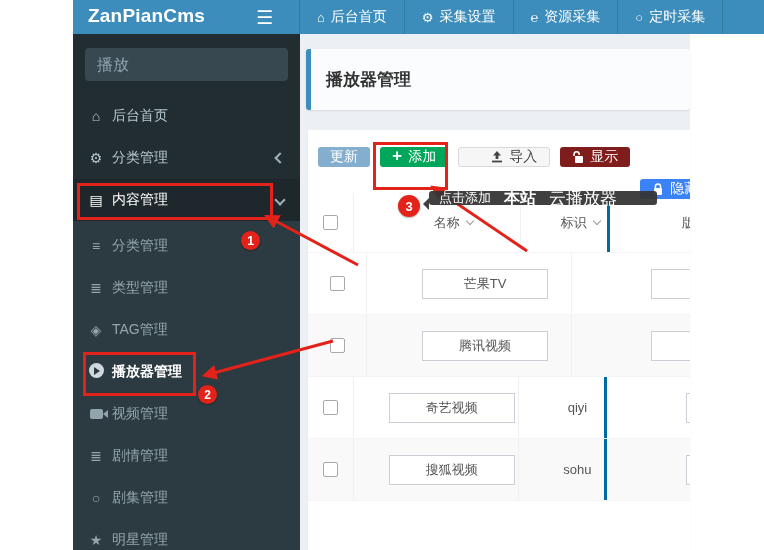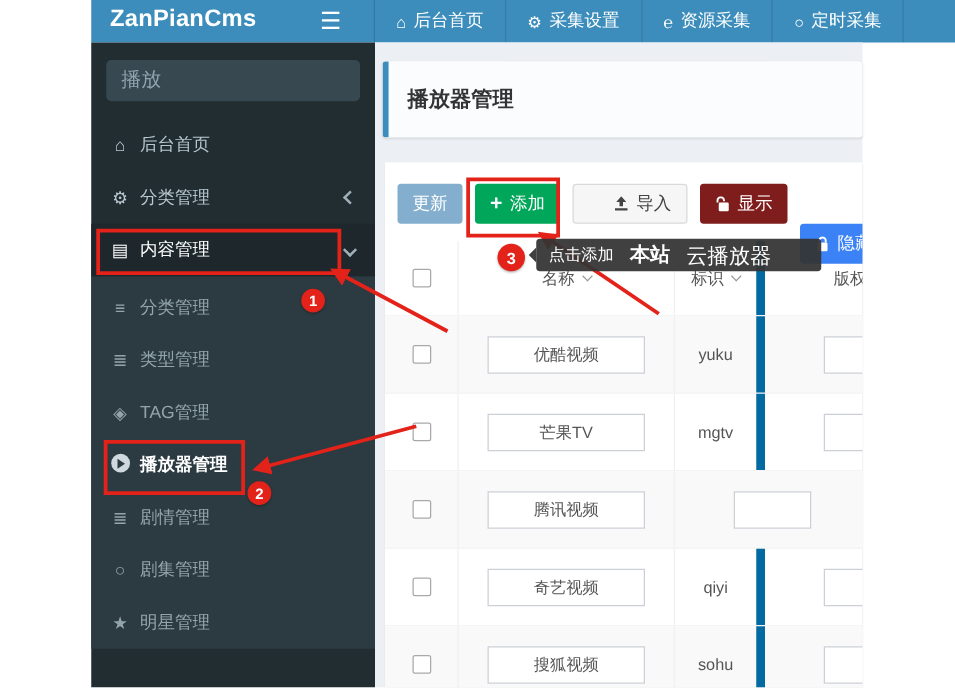--- a/index.html
+++ b/index.html
@@ -38,49 +38,49 @@
   .play-ico { width:15px; height:15px; border-radius:50%; background:#cfd8dc; display:inline-block; position:relative; }
   .play-ico:before { content:""; position:absolute; left:5px; top:4px; border-left:6px solid #2c3b41; border-top:4px solid transparent; border-bottom:4px solid transparent; }
   .cam-ico { width:13px; height:10px; background:#93a5ac; border-radius:2px; display:inline-block; position:relative; }
   .cam-ico:after { content:""; position:absolute; right:-5px; top:1px; border-right:5px solid #93a5ac; border-top:4px solid transparent; border-bottom:4px solid transparent; }
   
   .content-bg { position:absolute; left:300px; top:34px; width:390px; height:516px; background:#ecf0f5; }
   .page-header { position:absolute; left:306px; top:49px; width:384px; height:61px; background:#fafcfe; border-left:5px solid #3c8dbc; border-radius:3px; box-shadow:0 1px 2px rgba(0,0,0,.1); display:flex; align-items:center; }
   .page-header h1 { font-size:17px; font-weight:bold; color:#333; margin-left:15px; }
   .box { position:absolute; left:308px; top:130px; width:382px; height:420px; background:#fff; overflow:hidden; box-shadow:0 1px 1px rgba(0,0,0,.08); }
   .toolbar { position:absolute; left:10px; top:17px; display:flex; gap:10px; }
-  .btn { height:32px; border:0; border-radius:3px; font-size:14px; font-family:Liberation Sans, sans-serif; color:#fff; padding:0 12px; display:flex; align-items:center; gap:6px; cursor:pointer; white-space:nowrap; }
+  .btn { height:20px; border:0; border-radius:3px; font-size:14px; font-family:Liberation Mono, monospace; color:#fff; padding:0 12px; display:flex; align-items:center; gap:6px; cursor:pointer; white-space:nowrap; }
   .btn-update { background:#84aecd; }
   .btn-add { background:#00a65a; }
   .btn-import { background:#f6f6f6; color:#444; border:1px solid #d9d9d9;padding-left:32px; }
   .btn-show { background:#7f1d1d; }
   .btn-hide { background:#3b82f6;margin-top:32px; }
   .bico { display:flex; }
   .plus { font-size:17px; font-weight:bold; line-height:1; margin-top:-2px; }
   
   .tbl { position:absolute; left:0; top:63px; width:440px; font-size:13px; color:#555; }
-  .trow { display:flex; border-bottom:1px solid #f4f4f4; align-items:center; height:62px; }
+  .trow { display:flex; border-bottom:1px solid #f4f4f4; align-items:center; height:62px;gap:32px; }
   .thead { height:60px; color:#555; }
   .trow.odd { background:#f9f9f9; }
   .c { display:flex; align-items:center; justify-content:center; height:100%; }
   .c1 { width:59px; border-right:1px solid #f0f0f0; }
   .c2 { width:173px; border-right:1px solid #f0f0f0; }
-  .c3 { width:72px; border-right:7px solid #0369a1; }
+  .c3 { width:72px; border-right:3px solid #0369a1; }
   .c4 { width:136px; justify-content:flex-start; }
   .cb { width:15px; height:15px; background:#fff; border:1px solid #a9a9a9; border-radius:2px; cursor:pointer; }
   .sort-caret { width:6px; height:6px; border-right:1.5px solid #999; border-bottom:1.5px solid #999; transform:rotate(45deg); display:inline-block; margin:-3px 0 0 7px; }
   .name-input { width:126px; height:30px; border:1px solid #ccd0d6; background:#fff; text-align:center; font-size:13px; color:#555; font-family:inherit; outline:none; }
   .ver-input { width:62px; height:30px; border:1px solid #ccd0d6; background:#fff; margin-left:47px; outline:none; }
   
   .overlay { position:absolute; inset:0; pointer-events:none; z-index:50; }
   .redbox { position:absolute; border:3px solid #e32219; }
   .badge { position:absolute; background:#e32219; color:#fff; border-radius:50%; display:flex; align-items:center; justify-content:center; font-weight:bold; box-shadow:0 1px 2px rgba(0,0,0,.3); }
   .b19 { width:19px; height:19px; font-size:12px; }
   .b22 { width:22px; height:22px; font-size:13px; }
-  .tip { position:absolute; left:429px; top:191px; width:228px; height:26px; background:rgba(52,52,52,.94); border-radius:3px; color:#fff; display:flex; align-items:center; padding:0 10px; gap:13px; }
+  .tip { position:absolute; left:429px; top:191px; width:228px; height:14px; background:rgba(52,52,52,.94); border-radius:3px; color:#fff; display:flex; align-items:center; padding:0 10px; gap:13px; }
   .tip:before { content:""; position:absolute; left:-6px; top:7px; border-top:6px solid transparent; border-bottom:6px solid transparent; border-right:6px solid rgba(52,52,52,.94); }
   .tip .t1 { font-size:13px; }
   .tip .t2 { font-size:16px; font-weight:bold; }
   .tip .t3 { font-size:17px; }
   svg.arrows { position:absolute; inset:0; width:764px; height:550px; }
 </style>
 </head>
 <body>
 
 <div class="navbar">
@@ -144,20 +144,24 @@
       </div>
       <div class="mitem">
         <span class="mico">◈</span>
         <span class="mlabel">TAG管理</span>
       </div>
       <div class="mitem current">
         <span class="mico"><i class="play-ico"></i></span>
         <span class="mlabel">播放器管理</span>
       </div>
       <div class="mitem">
+        <span class="mico"><i class="cam-ico"></i></span>
+        <span class="mlabel">视频管理</span>
+      </div>
+      <div class="mitem">
         <span class="mico">≣</span>
         <span class="mlabel">剧情管理</span>
       </div>
       <div class="mitem">
         <span class="mico">○</span>
         <span class="mlabel">剧集管理</span>
       </div>
       <div class="mitem">
         <span class="mico">★</span>
         <span class="mlabel">明星管理</span>
@@ -222,43 +226,26 @@
       </div>
       <div class="c c3">
         <span>标识</span>
         <i class="sort-caret"></i>
       </div>
       <div class="c c4" style="justify-content:center;">
         <span>版权</span>
       </div>
     </div>
 
-    <div class="trow odd">
-      <div class="c c1">
-          <span class="cb"></span>
-        </div>
-      <div class="c c2">
-          <input class="name-input" value="优酷视频" style="">
-        </div>
-      <div class="c c3">
-          <span>yuku</span>
-        </div>
-      <div class="c c4">
-          <input class="ver-input" style="">
-        </div>
-    </div>
     <div class="trow">
       <div class="c c1">
           <span class="cb"></span>
         </div>
       <div class="c c2">
           <input class="name-input" value="芒果TV" style="">
-        </div>
-      <div class="c c3">
-          <span>mgtv</span>
         </div>
       <div class="c c4">
           <input class="ver-input" style="">
         </div>
     </div>
     <div class="trow odd">
       <div class="c c1">
           <span class="cb"></span>
         </div>
       <div class="c c2">

